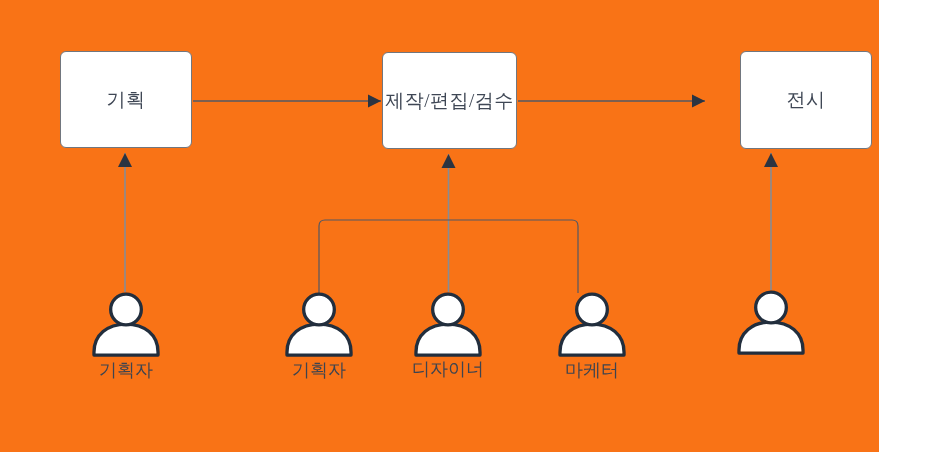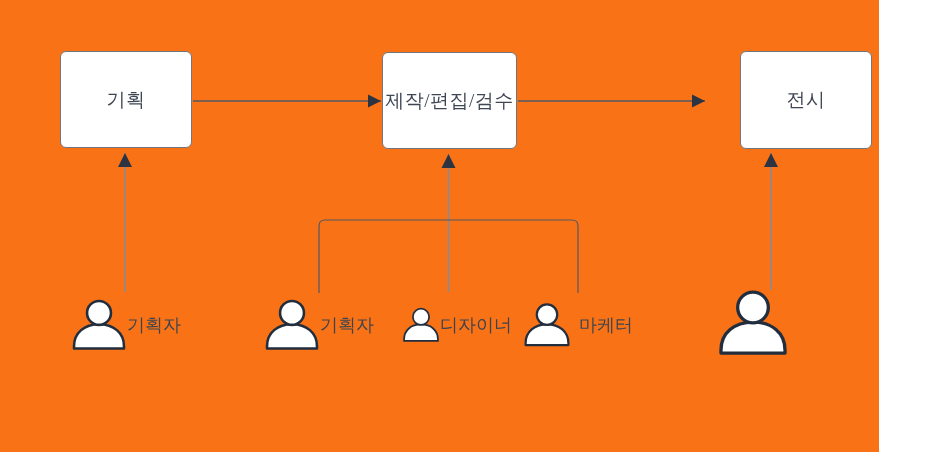--- a/index.html
+++ b/index.html
@@ -55,21 +55,21 @@
     font-size: 19px;
     color: var(--box-text, #3f4755);
     letter-spacing: 0.5px;
     white-space: nowrap;
   }
   .actor {
     position: absolute;
     z-index: 2;
     width: 110px;
     display: flex;
-    flex-direction: row;
+    flex-direction: column;
     align-items: center;
   }
   .person-svg {
     display: block;
     width: 74px;
     height: 66px;
   }
   .person-svg .stroke {
     fill: #ffffff;
     stroke: var(--person, #222e3d);
@@ -125,29 +125,29 @@
   </div>
 
   <div class="actor" style="left:264px; top:292px;">
     <svg class="person-svg" viewBox="0 0 74 68">
       <path class="stroke" d="M4,65 L4,62 C4,44 18,33 37,33 C56,33 70,44 70,62 L70,65 Z"></path>
       <circle class="stroke" cx="37" cy="18" r="15.8"></circle>
     </svg>
     <div class="actor-label">기획자</div>
   </div>
 
-  <div class="actor" style="left:402px; top:292px;">
+  <div class="actor" style="left:393px; top:292px;font-family:Liberation Mono, monospace;">
     <svg class="person-svg" viewBox="0 0 74 68">
       <path class="stroke" d="M4,65 L4,62 C4,44 18,33 37,33 C56,33 70,44 70,62 L70,65 Z"></path>
       <circle class="stroke" cx="37" cy="18" r="15.8"></circle>
     </svg>
     <div class="actor-label">디자이너</div>
   </div>
 
-  <div class="actor" style="left:523px; top:292px;gap:8px;">
+  <div class="actor" style="left:537px; top:292px;">
     <svg class="person-svg" viewBox="0 0 74 68">
       <path class="stroke" d="M4,65 L4,62 C4,44 18,33 37,33 C56,33 70,44 70,62 L70,65 Z"></path>
       <circle class="stroke" cx="37" cy="18" r="15.8"></circle>
     </svg>
     <div class="actor-label">마케터</div>
   </div>
 
   <div class="actor" style="left:716px; top:290px;">
     <svg class="person-svg" viewBox="0 0 74 68">
       <path class="stroke" d="M4,65 L4,62 C4,44 18,33 37,33 C56,33 70,44 70,62 L70,65 Z"></path>

